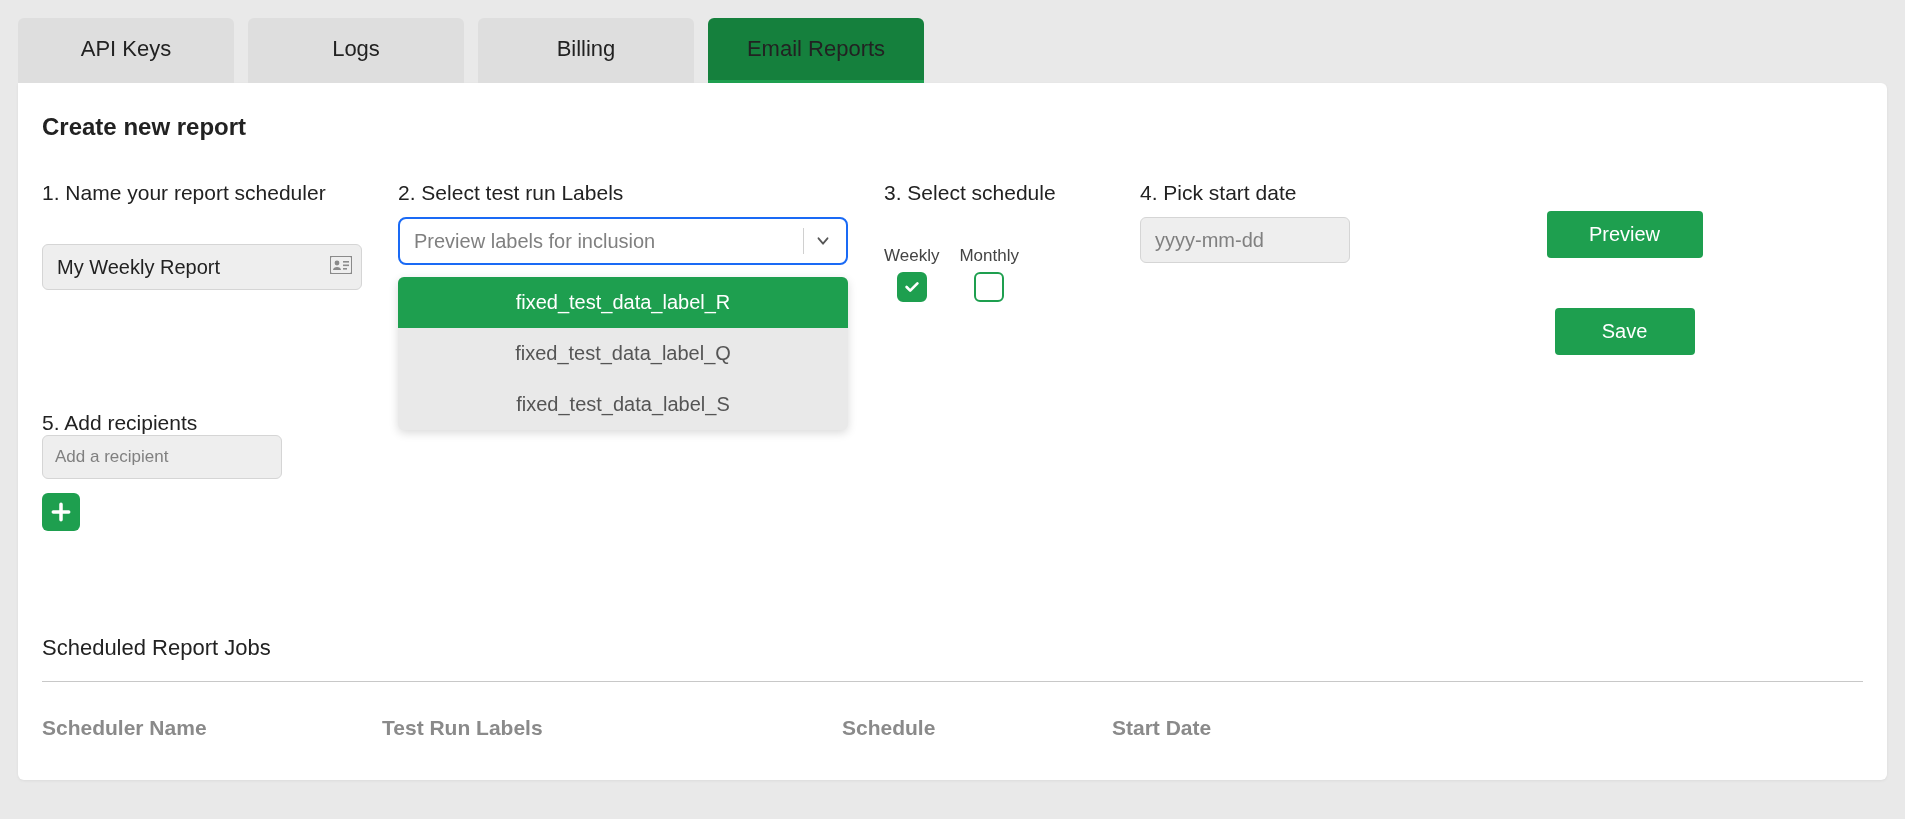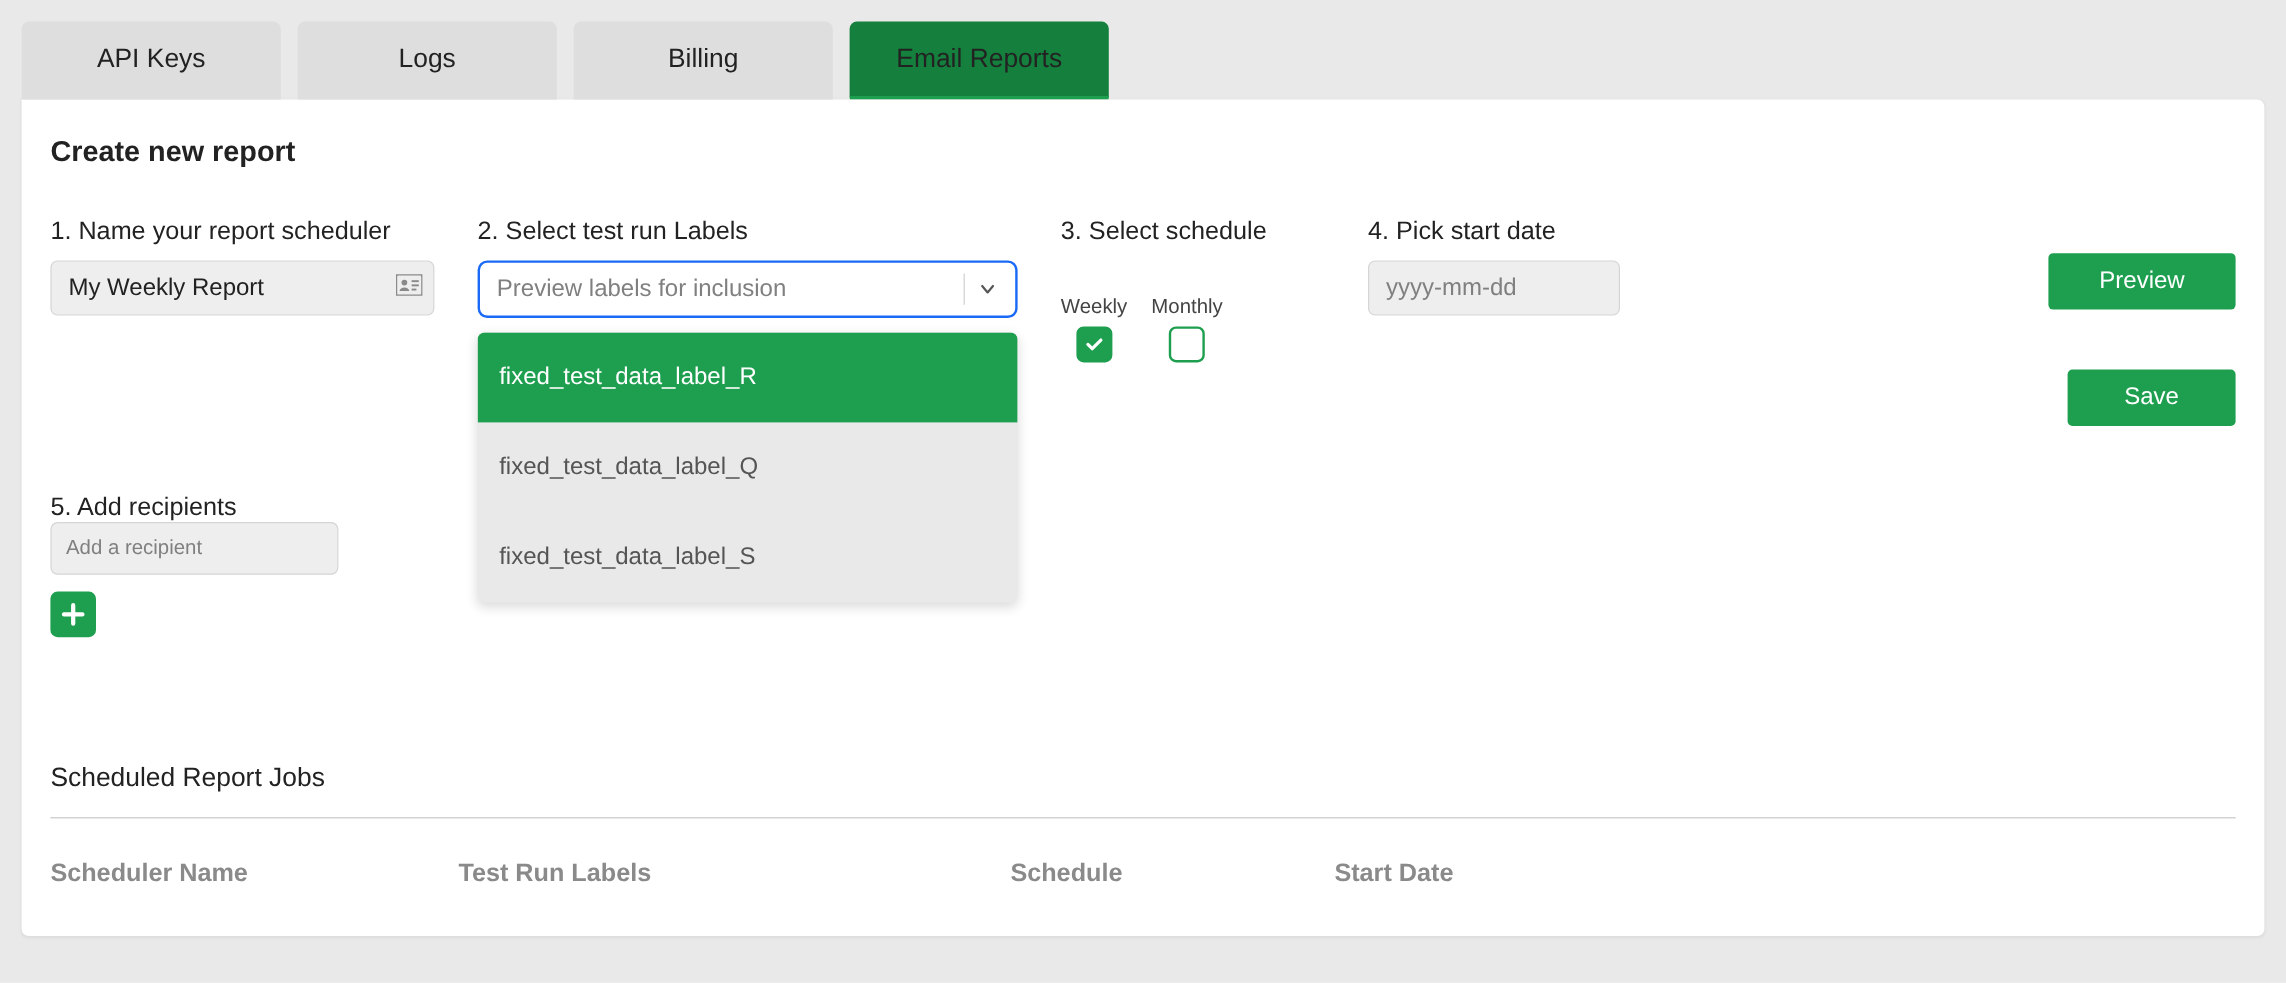--- a/index.html
+++ b/index.html
@@ -47,25 +47,25 @@
   .form-row {
     display: flex;
     align-items: flex-start;
     gap: 36px;
     position: relative;
   }
   .col {
     display: flex;
     flex-direction: column;
   }
-  .col-name   { width: 320px; }
+  .col-name   { width: 320px; gap: 27px; }
   .col-labels { width: 450px; position: relative; }
   .col-sched  { width: 220px; }
   .col-date   { width: 210px; }
-  .col-btns   { flex: 1; display: flex; flex-direction: column; align-items: flex-end; gap: 50px; }
+  .col-btns   { flex: 1; display: flex; flex-direction: column; align-items: center; gap: 50px; }
   .step-label {
     font-size: 21px;
     margin-bottom: 12px;
     color: #222;
   }
   .text-input {
     height: 46px;
     border: 1px solid #d5d5d5;
     background: #eeeeee;
     border-radius: 6px;
@@ -111,24 +111,25 @@
     top: 96px;
     left: 0;
     width: 100%;
     background: #e9e9e9;
     border-radius: 6px;
     box-shadow: 0 3px 10px rgba(0,0,0,0.15);
     overflow: hidden;
     z-index: 5;
   }
   .dropdown-item {
-    padding: 26px 18px;
+    padding: 14px 18px;
     font-size: 20px;
     color: #555;
     cursor: pointer;
+    text-align: center;
   }
   .dropdown-item.highlight {
     background: #1e9f4f;
     color: #fff;
   }
   .sched-opts {
     display: flex;
     gap: 20px;
     margin-top: 2px;
   }

